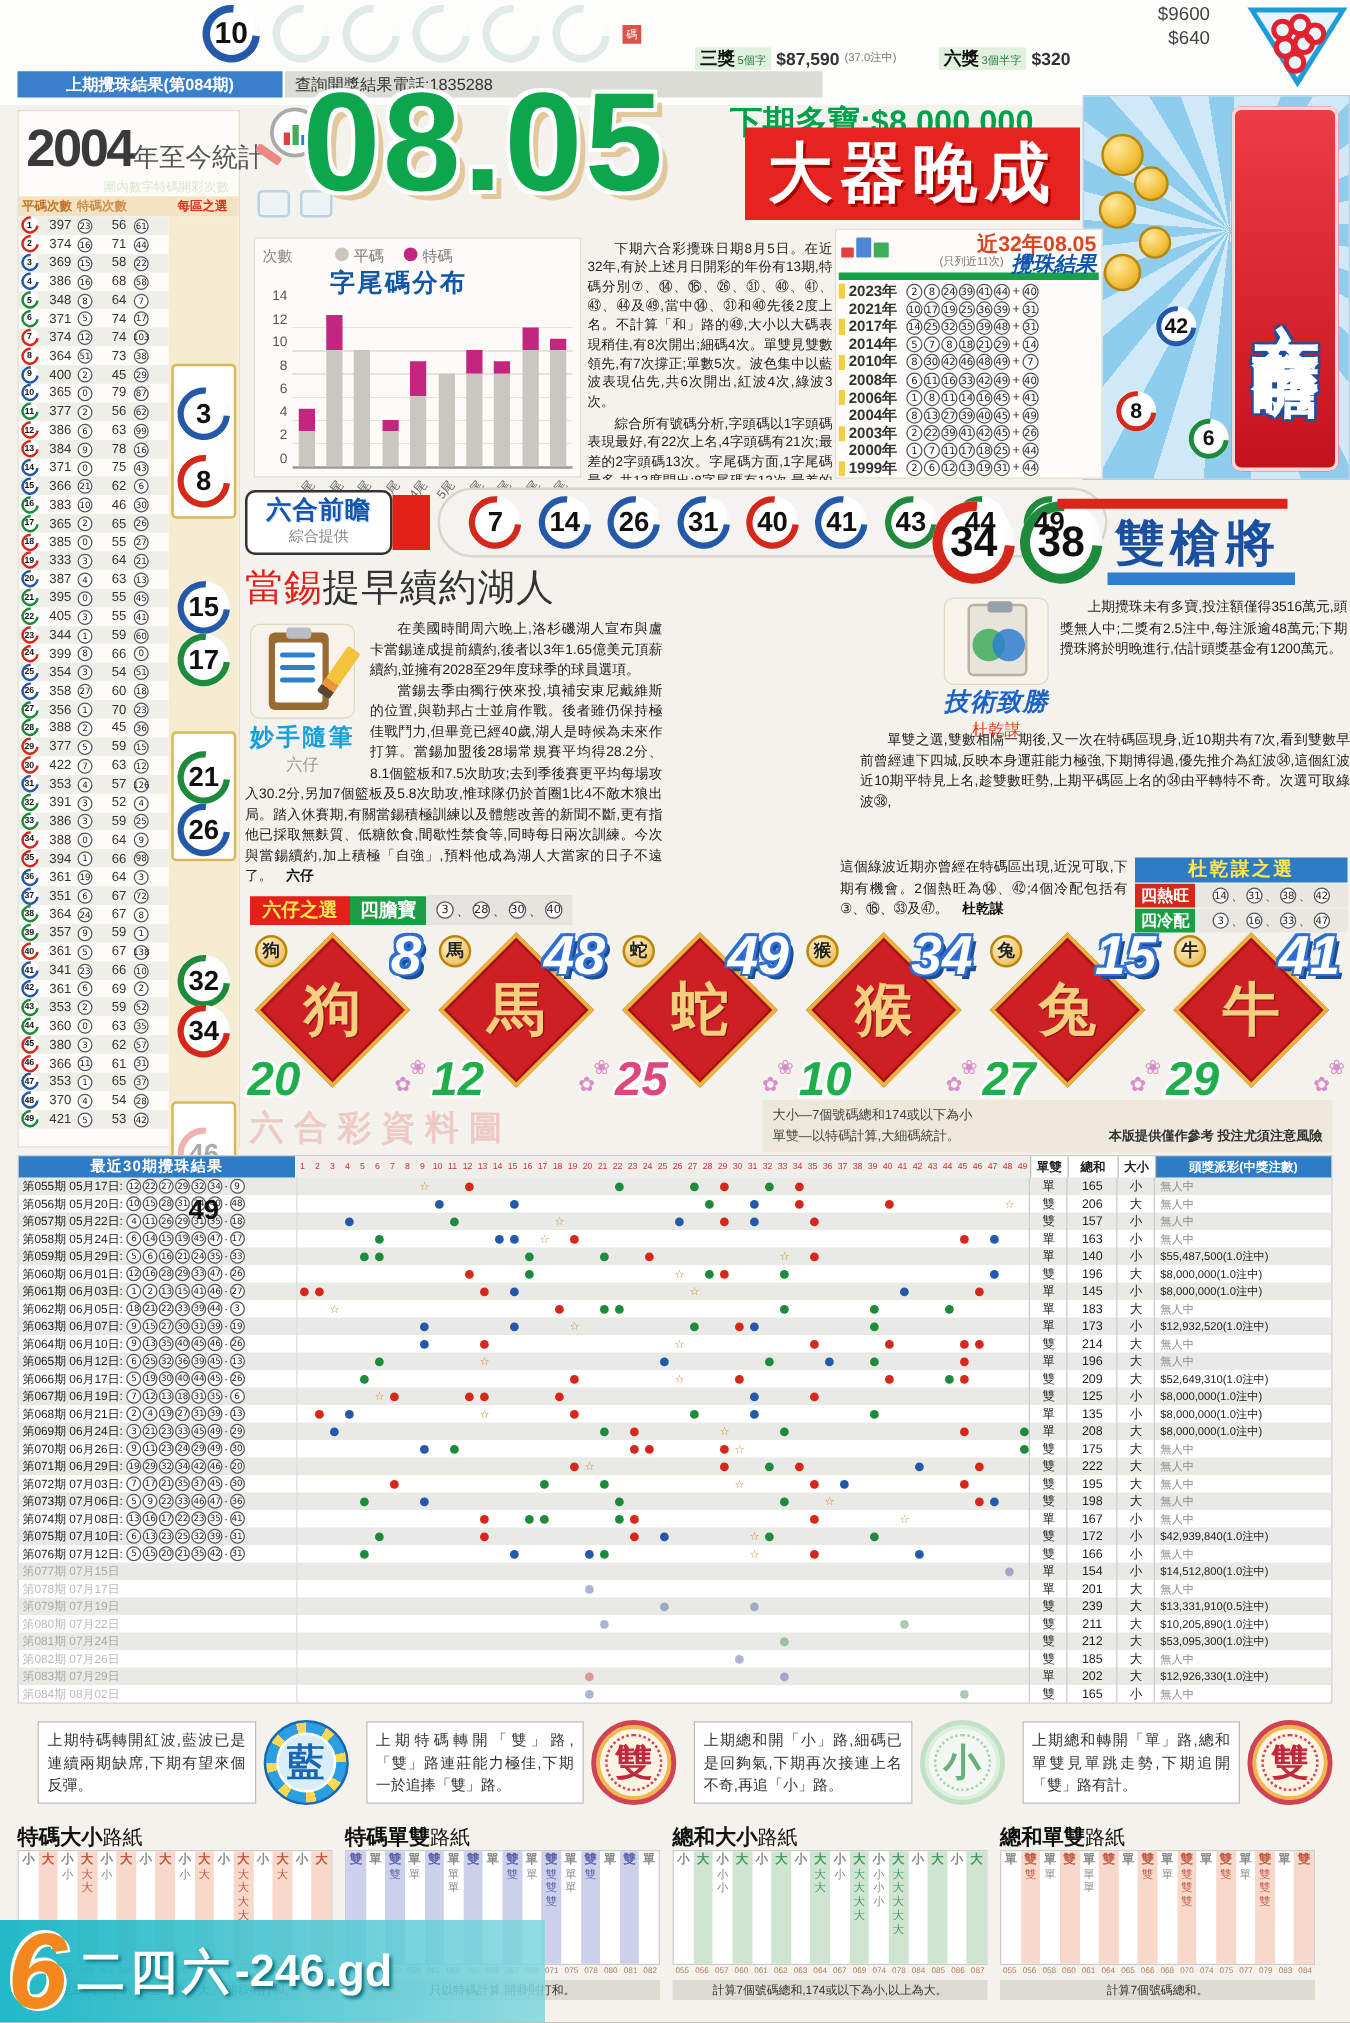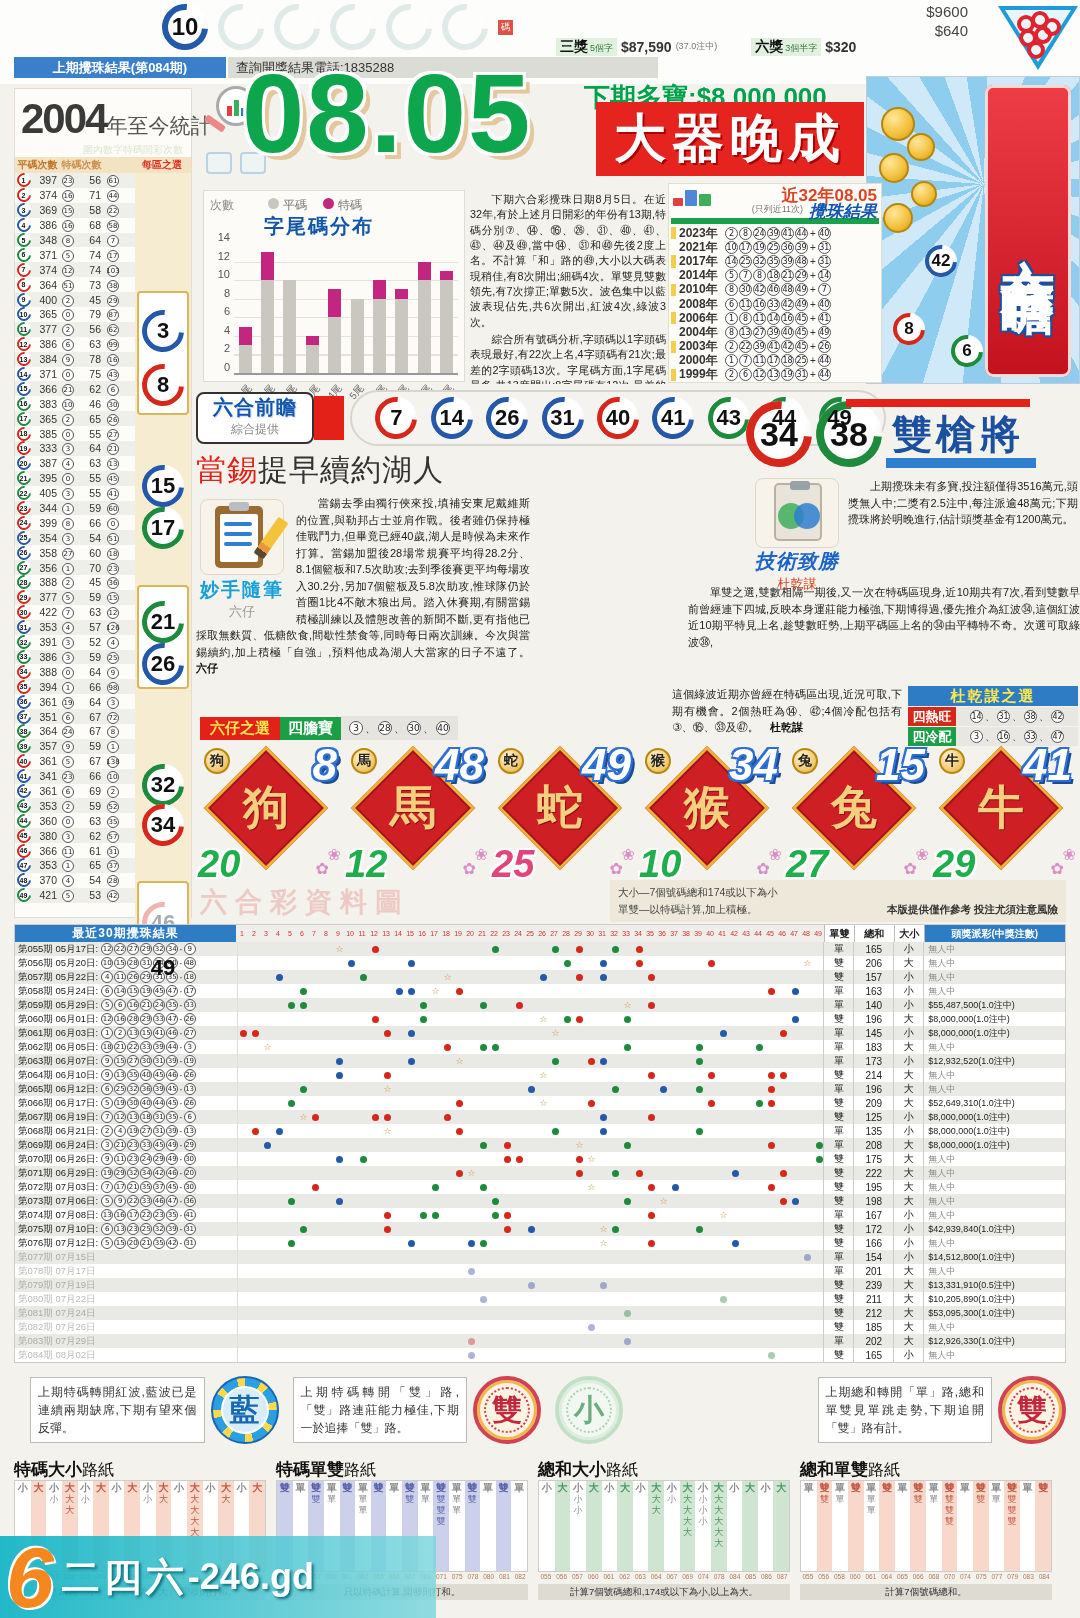--- a/index.html
+++ b/index.html
@@ -1183,20 +1183,21 @@
           <div class="clip-line" style="top:16px"></div>
             <div class="clip-line" style="top:26px"></div>
             <div class="clip-line" style="top:36px"></div>
         </div>
         <div class="pencil"></div>
       </div>
       <div class="lk-brand">妙手隨筆</div>
       <div class="lk-author">六仔</div>
     </div>
     <div class="art">
+      <p>在美國時間周六晚上,洛杉磯湖人宣布與盧卡當錫達成提前續約,後者以3年1.65億美元頂薪續約,並擁有2028至29年度球季的球員選項。</p>
       <p><span>當錫去季由獨行俠來投,填補安東尼戴維斯的位置,與勒邦占士並肩作戰。後者雖仍保持極佳戰鬥力,但畢竟已經40歲,湖人是時候為未來作打算。當錫加盟後28場常規賽平均得28.2分、8.1個籃板和7.5次助攻;去到季後賽更平均每場攻入30.2分,另加7個籃板及5.8次助攻,惟球隊仍於首圈1比4不敵木狼出局。踏入休賽期,有關當錫積極訓練以及體態改善的新聞不斷,更有指他已採取無麩質、低糖飲食,間歇性禁食等,同時每日兩次訓練。今次與當錫續約,加上積極「自強」,預料他成為湖人大當家的日子不遠了。</span>　<span class="sign">六仔</span></p>
     </div>
     <div class="lk-picks">
       <div class="pick-red">六仔之選</div>
       <div class="pick-green">四膽寶</div>
       <div class="pick-nums" id="lk-nums"><span class="cn" style="width: 14px; height: 14px; font-size: 9px;">3</span>、<span class="cn" style="width: 14px; height: 14px; font-size: 9px;">28</span>、<span class="cn" style="width: 14px; height: 14px; font-size: 9px;">30</span>、<span class="cn" style="width: 14px; height: 14px; font-size: 9px;">40</span></div>
     </div>
   </div>
 
   <div class="abs guns" id="guns">
@@ -1298,21 +1299,21 @@
         <div class="zd-flower" style="right: 2px; bottom: 18px;">❀</div>
         <div class="zd-flower" style="right: 14px; bottom: 4px;">✿</div>
         <div class="zd-top">41</div>
         <div class="zd-bot" style="color: rgb(31, 174, 75);">29</div>
       </div>
     </div>
 
   <div class="abs notes-wm">六合彩資料圖</div>
   <div class="abs notes-box">
     <div><span>大小—7個號碼總和174或以下為小</span></div>
-    <div><span>單雙—以特碼計算,加上積極。</span><span class="r">本版提供僅作參考 投注尤須注意風險</span></div>
+    <div><span>單雙—以特碼計算,大細碼統計。</span><span class="r">本版提供僅作參考 投注尤須注意風險</span></div>
   </div>
 
   <div class="abs res" id="res">
       <div class="res-hrow">
         <div class="res-hleft">最近30期攪珠結果</div>
         <div class="res-hnums">
           <span>1</span>
           <span>2</span>
           <span>3</span>
           <span>4</span>
@@ -2052,20 +2053,21 @@
       </div>
       <div class="tip">
         <div class="tip-box">上期特碼轉開「雙」路,「雙」路連莊能力極佳,下期一於追捧「雙」路。</div>
         <div class="badge seal-red">
           <div class="inner">
             <span class="inchar">雙</span>
           </div>
         </div>
       </div>
       <div class="tip">
+        <div class="tip-box">上期總和開「小」路,細碼已是回夠氣,下期再次接連上名不奇,再追「小」路。</div>
         <div class="badge seal-green">
           <div class="inner">
             <span class="inchar">小</span>
           </div>
         </div>
       </div>
       <div class="tip">
         <div class="tip-box">上期總和轉開「單」路,總和單雙見單跳走勢,下期追開「雙」路有計。</div>
         <div class="badge seal-red">
           <div class="inner">

